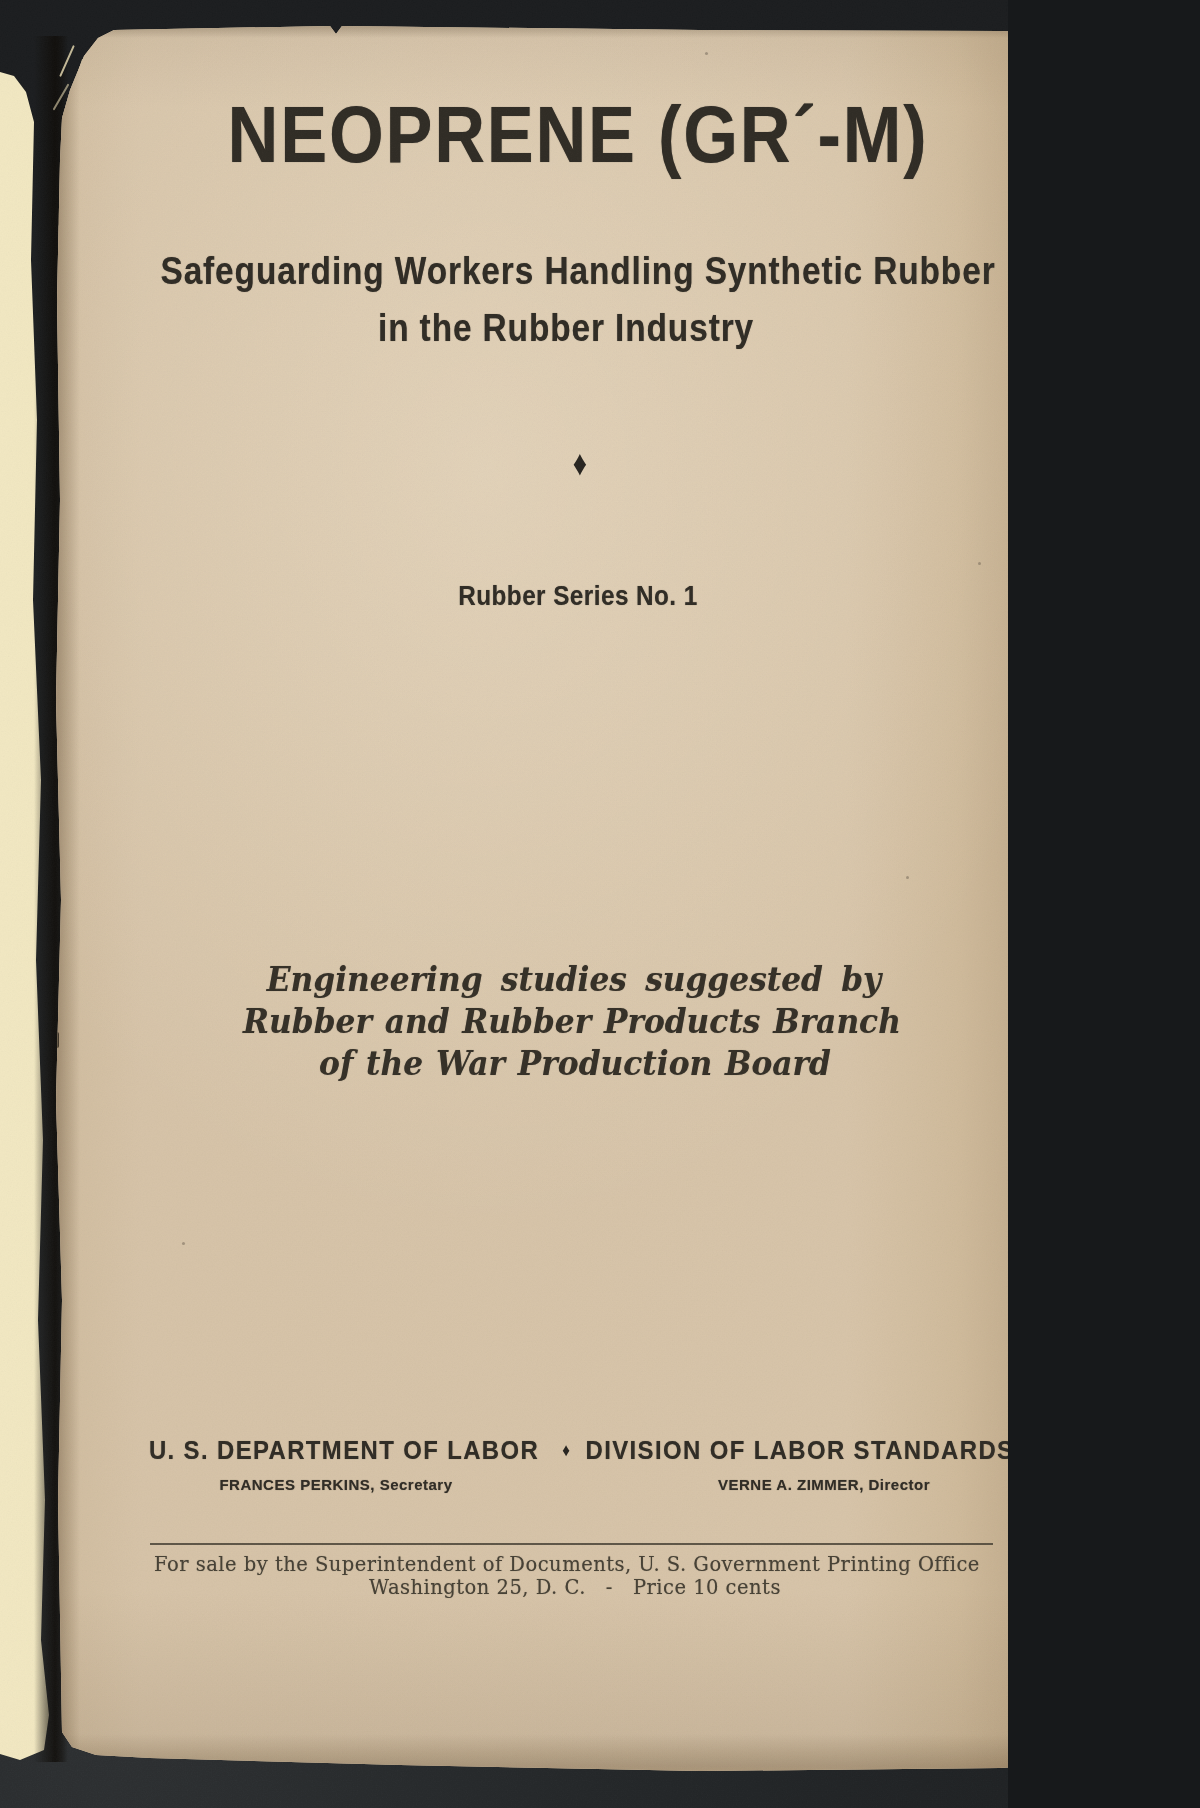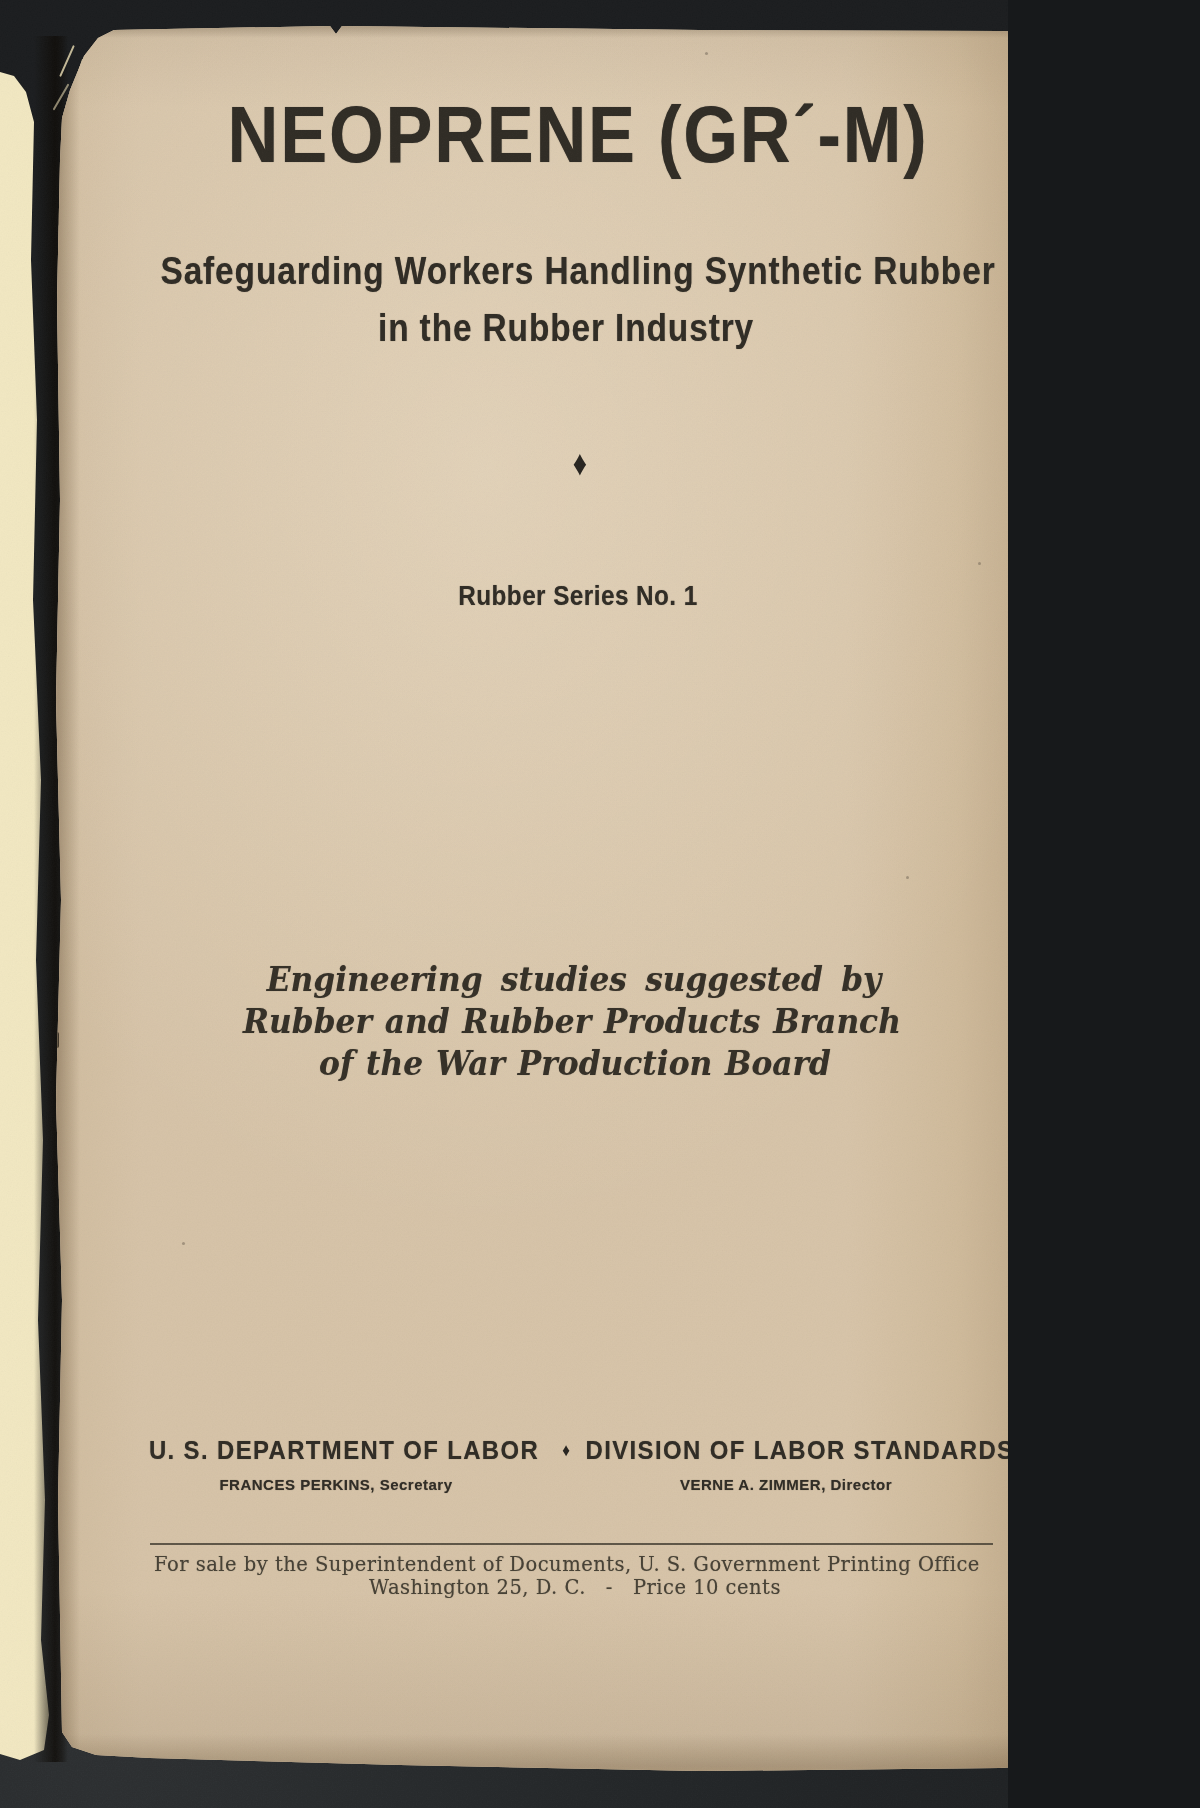--- a/index.html
+++ b/index.html
@@ -57,21 +57,21 @@
   .series{top:583px;left:578px;font-size:27px;letter-spacing:.5px;transform:translateX(-50%) scaleX(.9);}
   .credit{font-weight:700;font-style:italic;font-size:34px;color:#332e25;}
   .cr1{top:962px;left:574px;word-spacing:8px;transform:translateX(-50%) scaleX(.92);}
   .cr2{top:1004px;left:572px;word-spacing:2px;transform:translateX(-50%) scaleX(.92);}
   .cr3{top:1046px;left:575px;word-spacing:2px;transform:translateX(-50%) scaleX(.92);}
   .dept{top:1437px;left:344px;font-size:26px;letter-spacing:1.5px;transform:translateX(-50%) scaleX(.92);}
   .division{top:1437px;left:800px;font-size:26px;letter-spacing:1.5px;transform:translateX(-50%) scaleX(.92);}
   .orn2{top:1442px;left:566px;font-size:15px;color:#26231e;transform:translateX(-50%) scaleY(1.2);}
   .officer{font-size:15px;letter-spacing:.5px;}
   .perkins{top:1477px;left:336px;}
-  .zimmer{top:1477px;left:786px;}
+  .zimmer{top:1477px;left:824px;}
   .rule{position:absolute;left:150px;top:1543px;width:843px;height:2px;background:#484134;opacity:.85;}
   .imprint{font-size:21px;color:#453f33;letter-spacing:.5px;white-space:pre;}
   .imp1{top:1554px;left:567px;transform:translateX(-50%) scaleX(.93);}
   .imp2{top:1577px;left:575px;transform:translateX(-50%) scaleX(.93);}
   
   .noise{position:absolute;inset:0;pointer-events:none;}
 </style>
 </head>
 <body>
 

